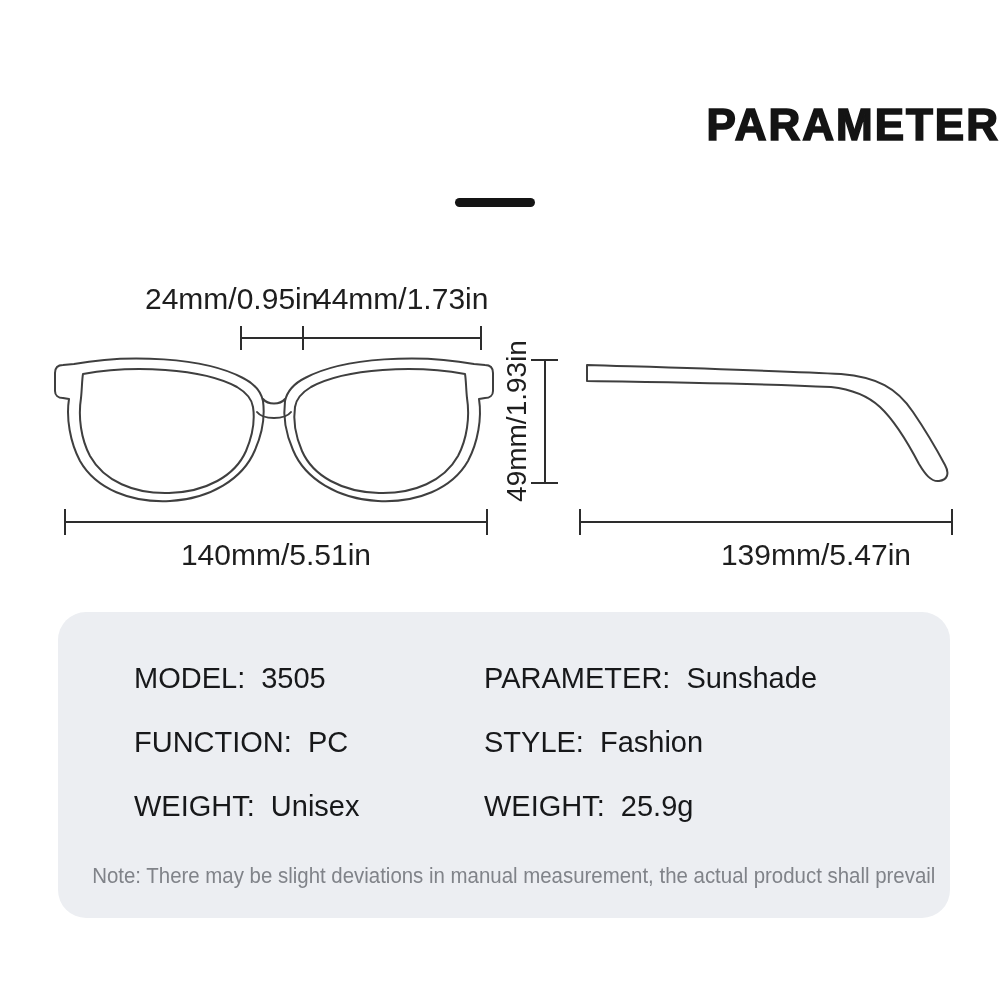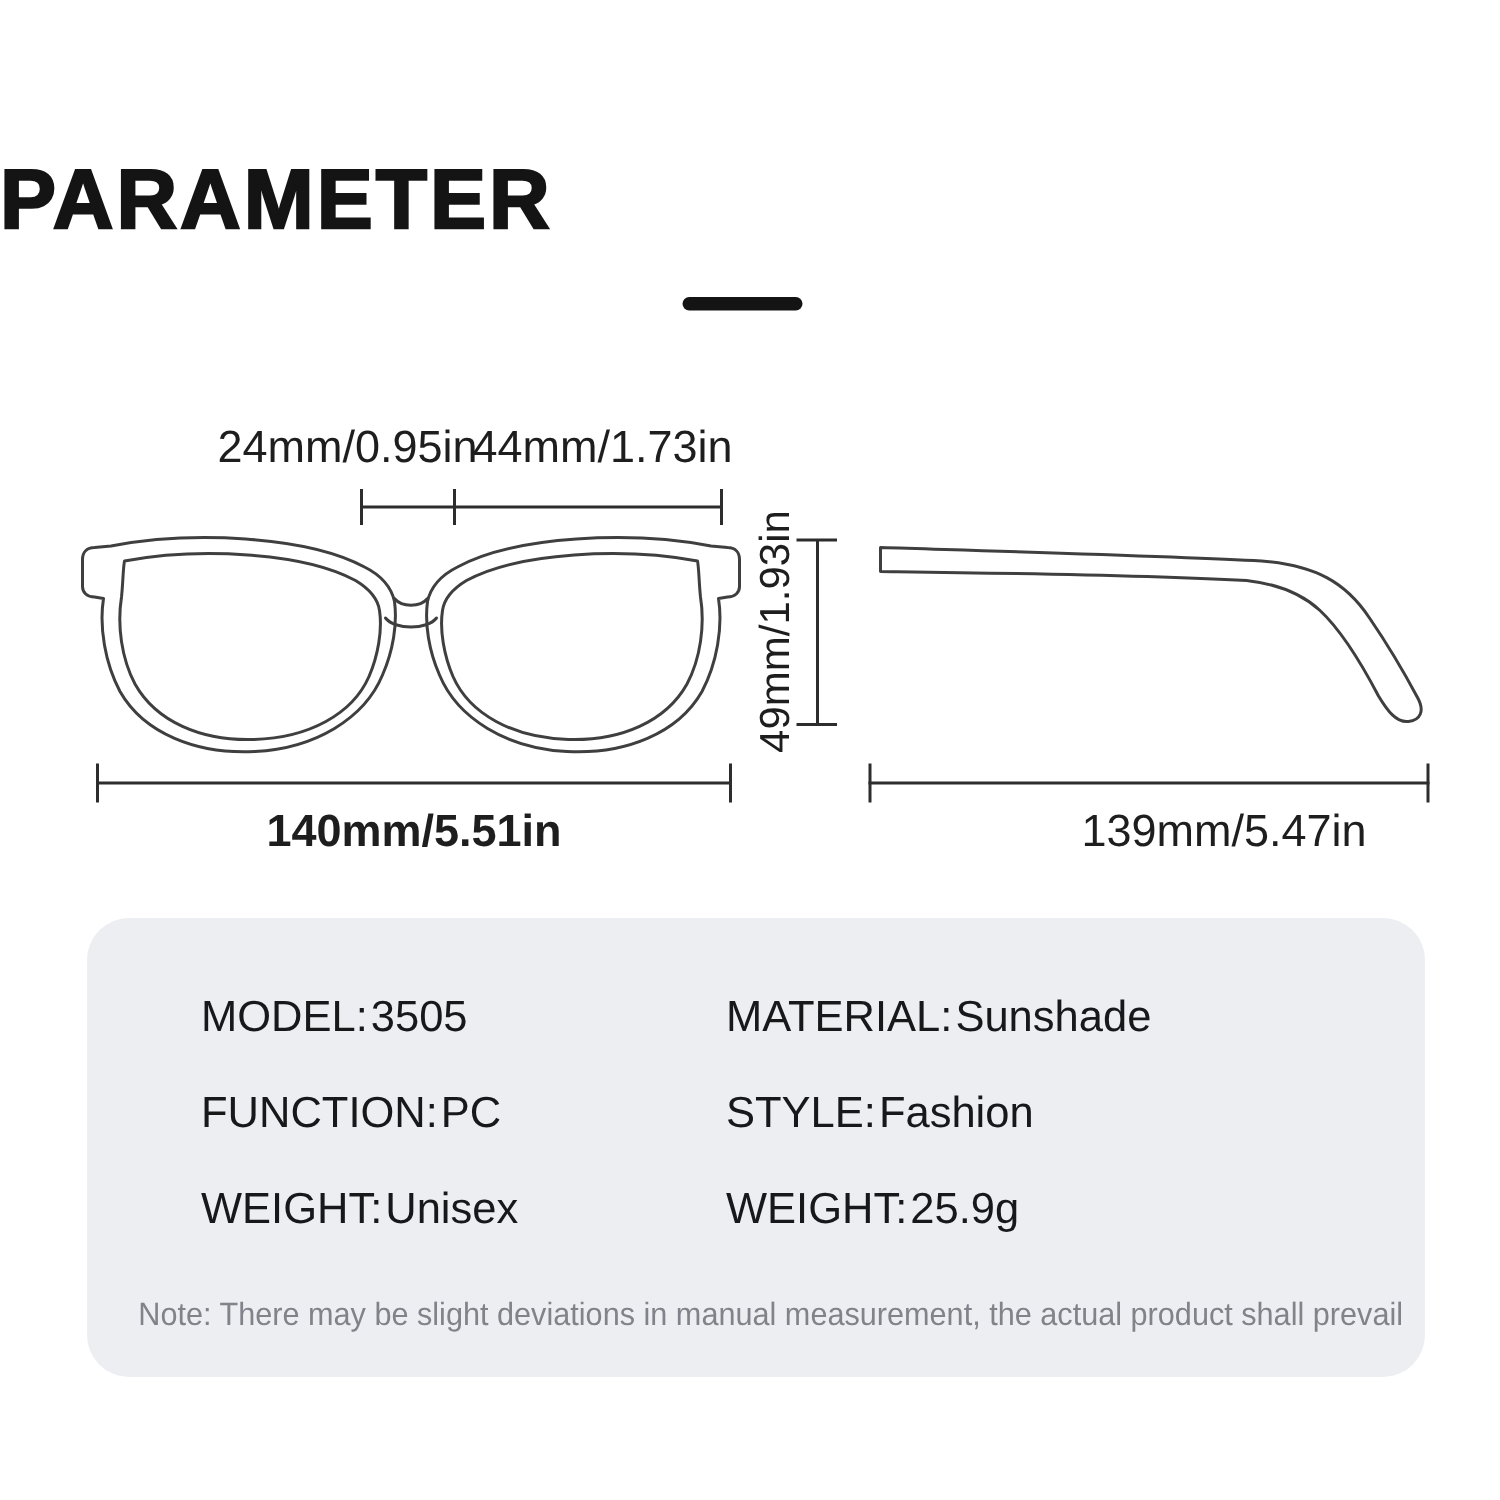--- a/index.html
+++ b/index.html
@@ -2,22 +2,22 @@
 <html><head>
 <meta charset="utf-8">
 <style>
   html,body{margin:0;padding:0;background:#ffffff;}
   #canvas{
     position:relative;width:1000px;height:1000px;background:#ffffff;overflow:hidden;
     font-family:"Liberation Sans", sans-serif;color:#161616;
   }
   
   .title{
-    position:absolute;left:0;right:0;top:100px;text-align:left;
-    font-size:56px;font-weight:bold;letter-spacing:2px;color:#141414;
+    position:absolute;left:0;right:0;top:100px;text-align:right;
+    font-size:44px;font-weight:bold;letter-spacing:2px;color:#141414;
     -webkit-text-stroke:1.6px #141414;
   }
   .title-underline{
     position:absolute;left:455px;top:198px;width:80px;height:9px;border-radius:5px;background:#141414;
   }
   
   .drawing{position:absolute;}
   .drawing path{fill:none;stroke:#3f3f3f;stroke-width:2;stroke-linejoin:round;stroke-linecap:round;}
   
   .dim-line-h{position:absolute;height:2px;background:#2d2d2d;}
@@ -27,21 +27,21 @@
   .dim-label{
     position:absolute;font-size:30px;color:#1e1e1e;text-align:center;white-space:nowrap;
   }
   .dim-label.rotated{transform:rotate(-90deg);transform-origin:center center;}
   
   .spec-box{
     position:absolute;left:58px;top:612px;width:892px;height:306px;
     background:#eceef2;border-radius:28px;
   }
   .spec-cell{position:absolute;font-size:29px;color:#17181a;white-space:nowrap;}
-  .spec-cell .val{margin-left:2px;}
+  .spec-cell .val{margin-left:16px;}
   .col-left{left:76px;}
   .col-right{left:426px;}
   .row-0{top:50px;}
   .row-1{top:114px;}
   .row-2{top:178px;}
   .note{
     position:absolute;left:12px;right:0;top:252px;text-align:center;
     font-size:21.5px;color:#808389;white-space:nowrap;
   }
   .note span{display:inline-block;transform:scaleX(0.95);transform-origin:center;}
@@ -75,41 +75,41 @@
   <div class="tick-v" style="left:480px;top:326px;height:24px;"></div>
 
   <div class="dim-line-v" style="left:544px;top:360px;height:123px;"></div>
   <div class="tick-h" style="left:531px;top:359px;width:27px;"></div>
   <div class="tick-h" style="left:531px;top:482px;width:27px;"></div>
   <div class="dim-label rotated" style="left:431px;top:406px;width:170px;height:30px;font-size:28px;">49mm/1.93in</div>
 
   <div class="dim-line-h" style="left:64px;top:521px;width:424px;"></div>
   <div class="tick-v" style="left:64px;top:509px;height:26px;"></div>
   <div class="tick-v" style="left:486px;top:509px;height:26px;"></div>
-  <div class="dim-label" style="left:176px;top:538px;width:200px;font-weight:bold;">140mm/5.51in</div>
+  <div class="dim-label" style="left:176px;top:538px;width:200px;">140mm/5.51in</div>
 
   <div class="dim-line-h" style="left:579px;top:521px;width:374px;"></div>
   <div class="tick-v" style="left:579px;top:509px;height:26px;"></div>
   <div class="tick-v" style="left:951px;top:509px;height:26px;"></div>
   <div class="dim-label" style="left:676px;top:538px;width:200px;margin-left:40px;">139mm/5.47in</div>
 
   <div class="spec-box">
 
     <div class="spec-cell col-left row-0">
       <span class="lbl">MODEL:</span><span class="val">3505</span>
     </div>
     <div class="spec-cell col-left row-1">
       <span class="lbl">FUNCTION:</span><span class="val">PC</span>
     </div>
     <div class="spec-cell col-left row-2">
       <span class="lbl">WEIGHT:</span><span class="val">Unisex</span>
     </div>
 
     <div class="spec-cell col-right row-0">
-      <span class="lbl">MATERIAL:</span><span class="val">Sunshade</span>
+      <span class="lbl">PARAMETER:</span><span class="val">Sunshade</span>
     </div>
     <div class="spec-cell col-right row-1">
       <span class="lbl">STYLE:</span><span class="val">Fashion</span>
     </div>
     <div class="spec-cell col-right row-2">
       <span class="lbl">WEIGHT:</span><span class="val">25.9g</span>
     </div>
 
     <div class="note">
       <span>Note: There may be slight deviations in manual measurement, the actual product shall prevail</span>

